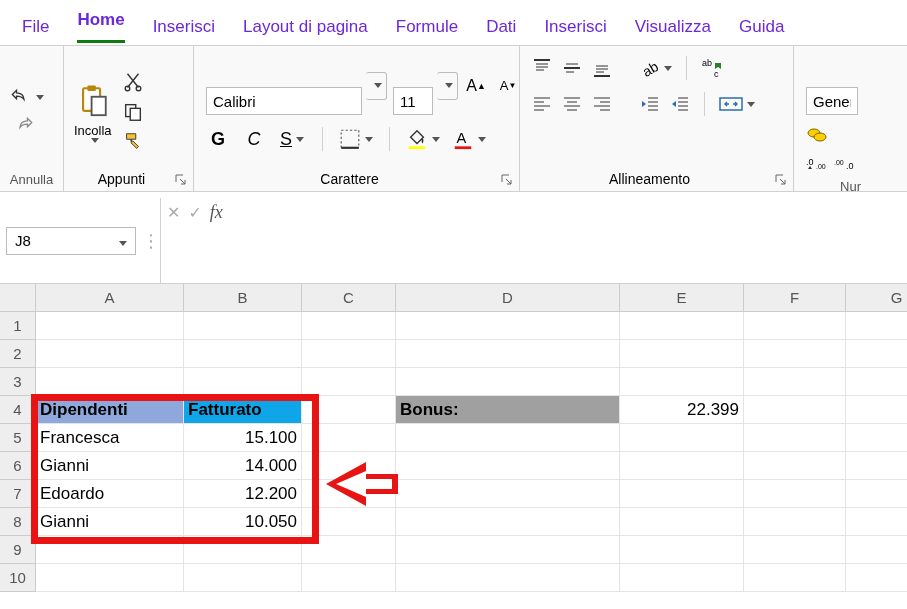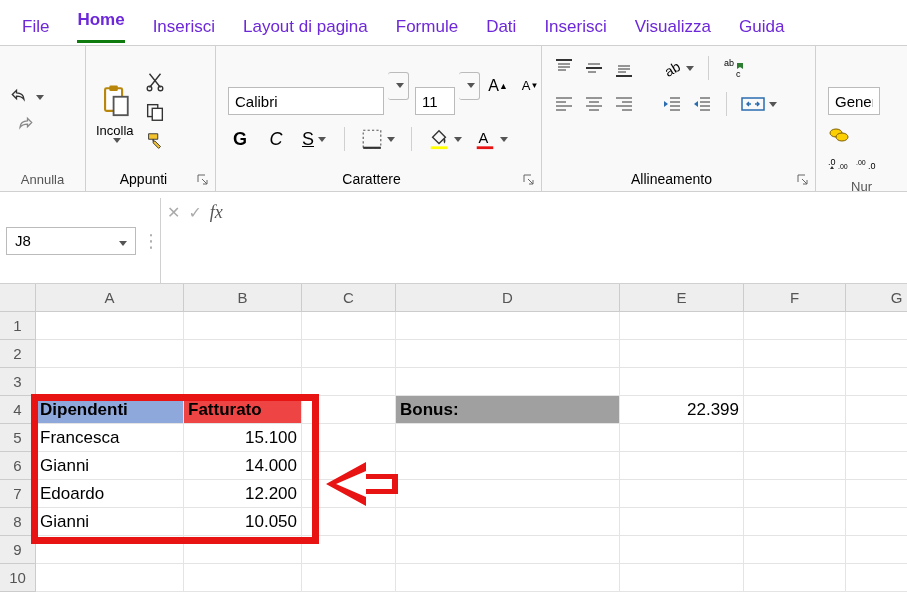--- a/index.html
+++ b/index.html
@@ -42,21 +42,21 @@
   .cols { display: flex; flex-direction: column; }
   .colhdr-row { display: flex; }
   .ch { height: 28px; background: #eee; border-right: 1px solid #ccc; border-bottom: 1px solid #ccc; display: flex; align-items: center; justify-content: center; font-size: 15px; color: #555; }
   .datarow { display: flex; }
   .cell { height: 28px; border-right: 1px solid #e4e4e4; border-bottom: 1px solid #e4e4e4; padding: 0 4px; display: flex; align-items: center; font-size: 17px; overflow: hidden; white-space: nowrap; }
   .wA { width: 148px; } .wB { width: 118px; } .wC { width: 94px; }
   .wD { width: 224px; } .wE { width: 124px; } .wF { width: 102px; } .wG { width: 102px; }
   .right { justify-content: flex-end; }
   .bold { font-weight: 700; }
   .hdr-blue { background: #8fa8dc; }
-  .hdr-yellow { background: #ef4444; }
+  .hdr-yellow { background: #0ea5e9; }
   .hdr-gray { background: #a0a0a0; }
 
   
   .redbox { position: absolute; border: 7px solid #e81313; pointer-events: none; z-index: 5; }
   .arrow { position: absolute; z-index: 5; }
 </style>
 </head>
 <body>
 
 <div class="tabs">
@@ -66,21 +66,21 @@
   <span>Layout di pagina</span>
   <span>Formule</span>
   <span>Dati</span>
   <span>Inserisci</span>
   <span>Visualizza</span>
   <span>Guida</span>
 </div>
 
 <div class="ribbon">
 
-  <div class="group" style="width:86px">
+  <div class="group" style="width:64px">
     <div class="group-body">
         <div class="col">
       <span class="btn dd">
             <svg width="26" height="20" viewBox="0 0 24 24">
               <path d="M9 14l-5-5 5-5v3c5 0 9 3 9 8-2-3-5-4-9-4v3z" fill="none" stroke="#333" stroke-width="1.6"></path>
             </svg>
           </span>
       <span class="btn">
             <svg width="26" height="20" viewBox="0 0 24 24">
               <path d="M15 14l5-5-5-5v3c-5 0-9 3-9 8 2-3 5-4 9-4v3z" fill="none" stroke="#888" stroke-width="1.6"></path>

